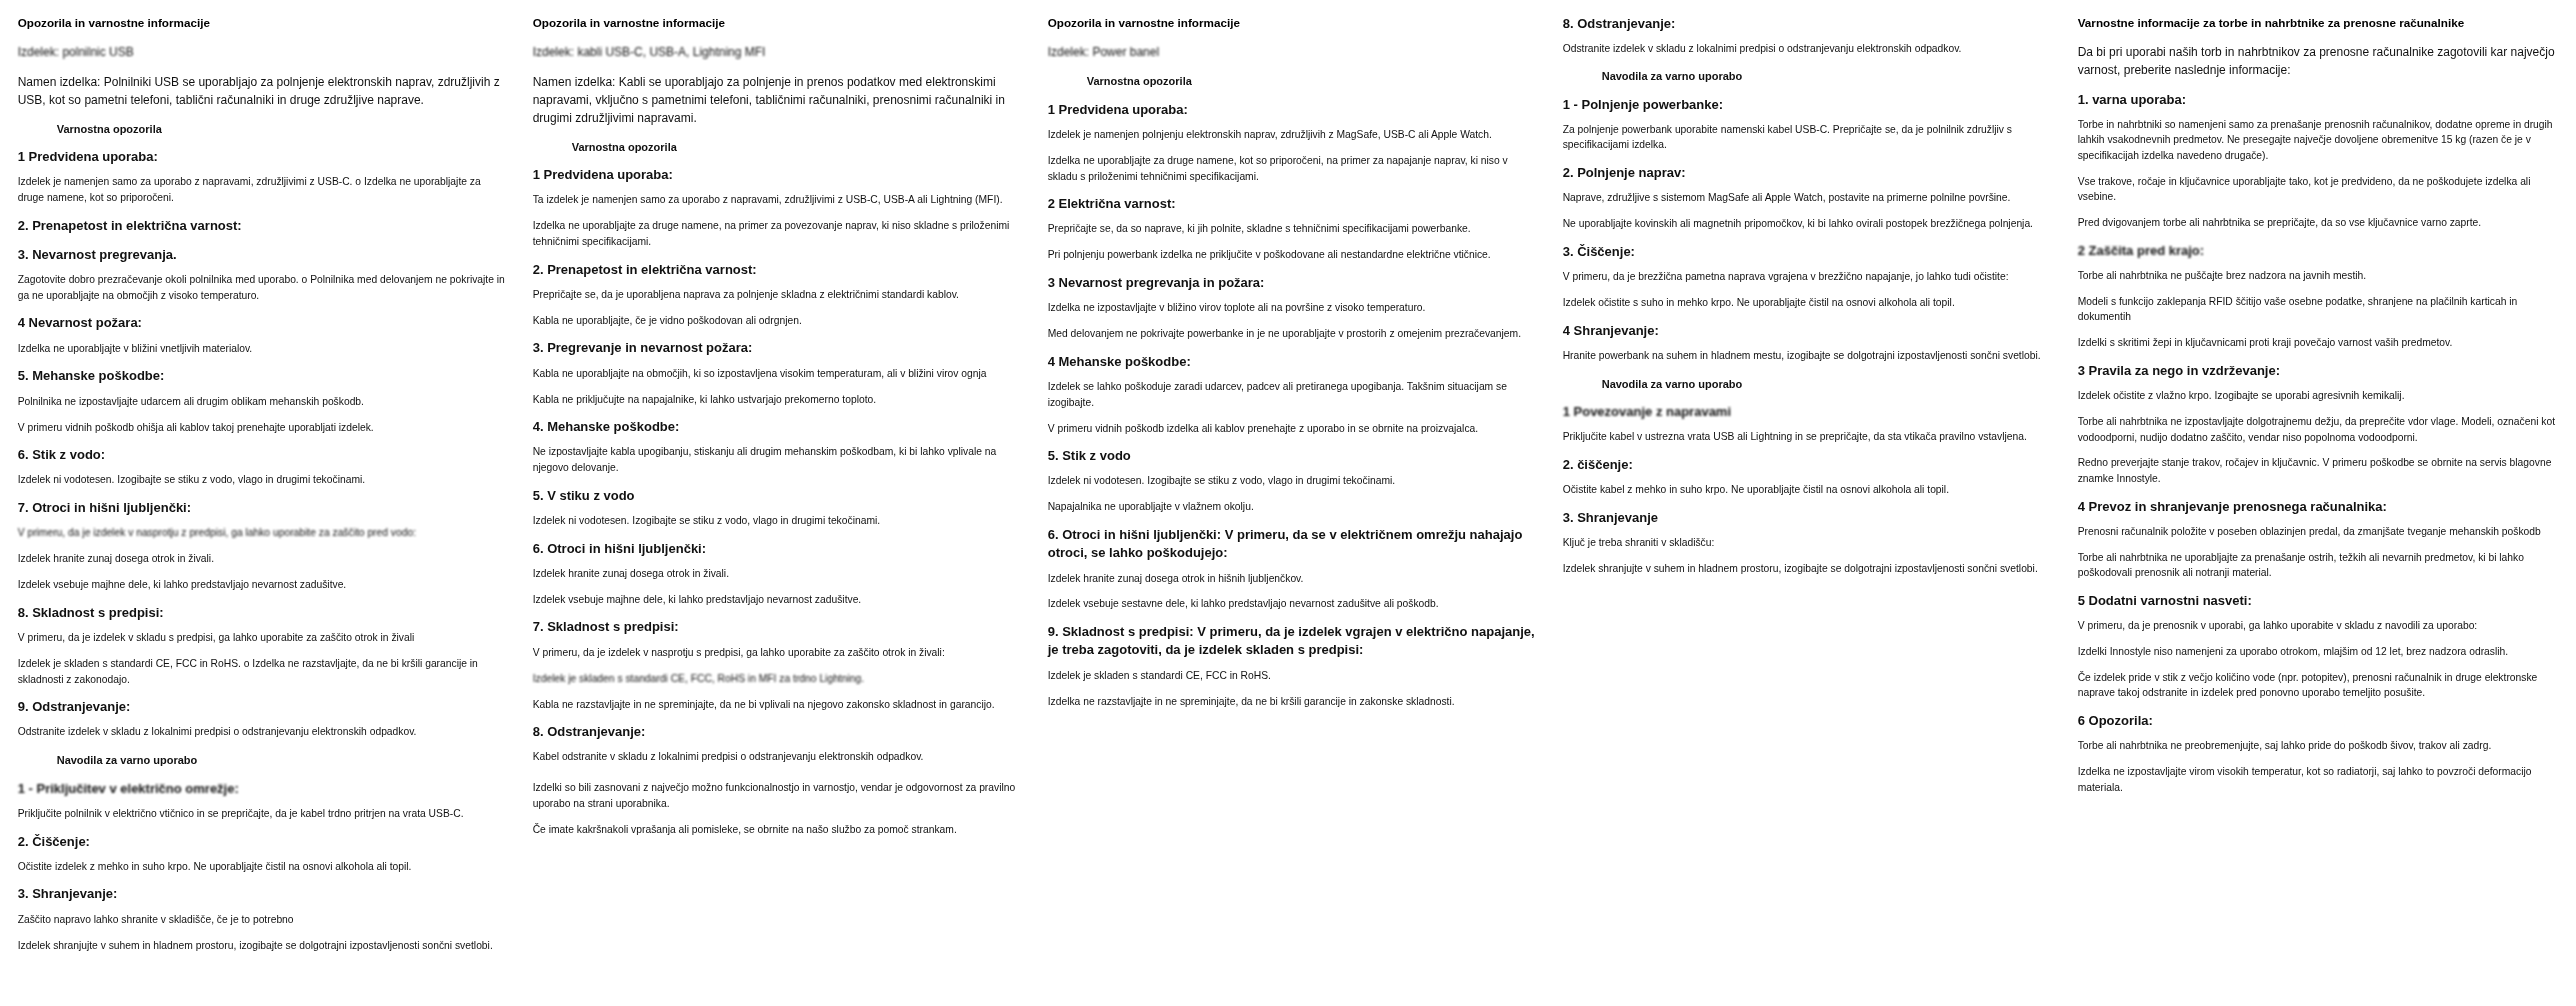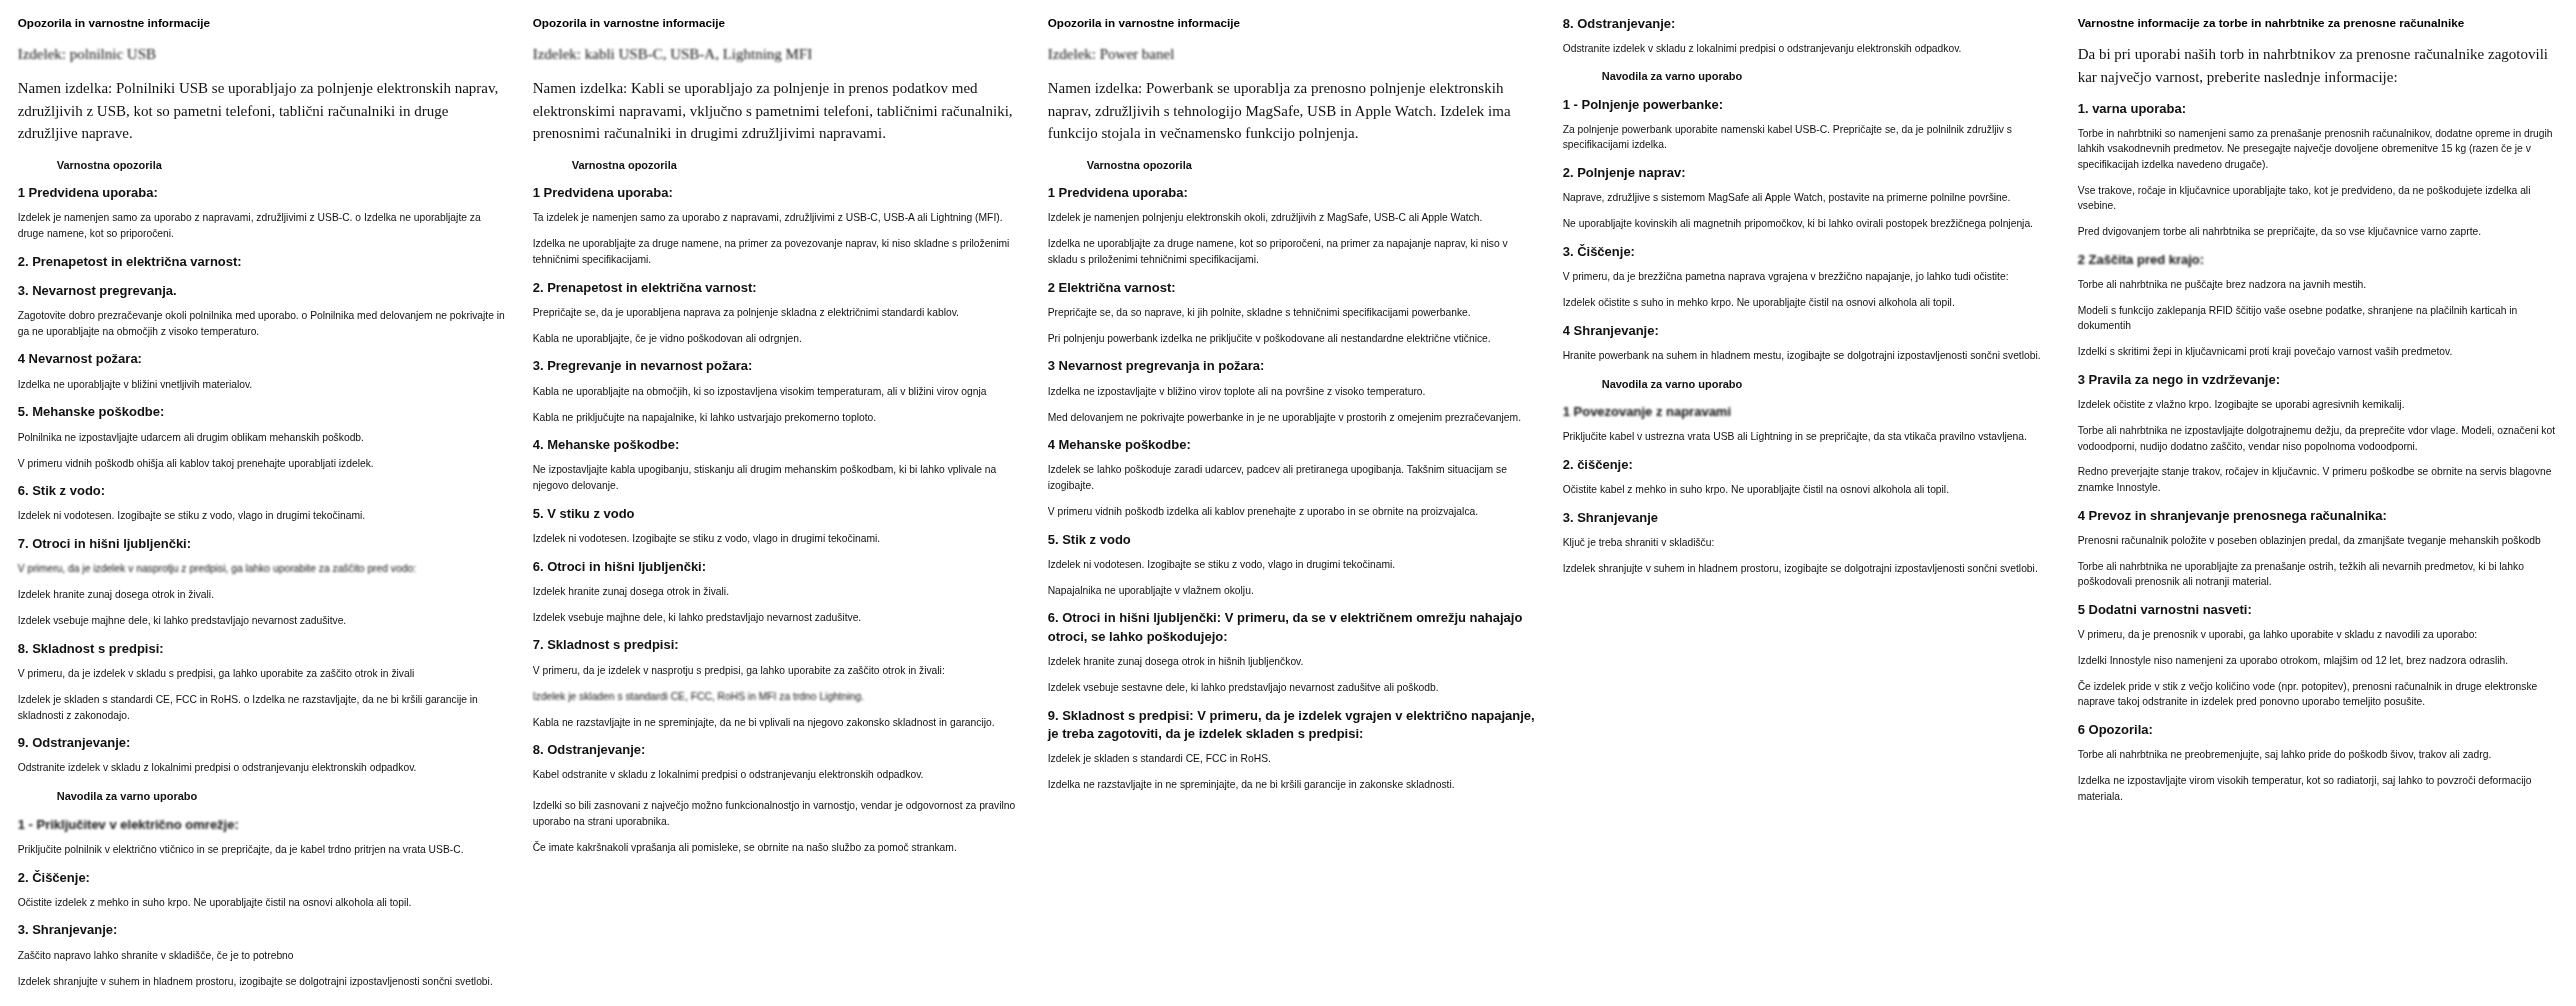--- a/index.html
+++ b/index.html
@@ -31,24 +31,23 @@
     width: 515px;
   }
   .col-title {
     font-size: 11.7px;
     font-weight: bold;
     line-height: 1.35;
     margin: 0 0 13px 0;
     color: #000;
   }
   .lead {
-    font-size: 15px;
+    font-size: 12px;
     line-height: 1.5;
     margin: 0 0 11.3px 0;
-    font-family: Liberation Serif, serif;
   }
   .h2 {
     font-size: 11px;
     font-weight: bold;
     margin: 13px 0 9.7px 0;
     line-height: 1.4;
     padding-left: 39px;
   }
   .h3 {
     font-size: 13px;
@@ -164,26 +163,25 @@
     <p class="body">Kabel odstranite v skladu z lokalnimi predpisi o odstranjevanju elektronskih odpadkov.</p>
 
     <div class="spacer-sm"></div>
     <p class="body">Izdelki so bili zasnovani z največjo možno funkcionalnostjo in varnostjo, vendar je odgovornost za pravilno uporabo na strani uporabnika.</p>
     <p class="body">Če imate kakršnakoli vprašanja ali pomisleke, se obrnite na našo službo za pomoč strankam.</p>
   </div>
 
   <div class="column">
     <div class="col-title">Opozorila in varnostne informacije</div>
     <p class="lead"><span class="blurred">Izdelek: Power banel</span></p>
-    <p class="lead">Namen izdelka: Powerbank se uporablja za prenosno polnjenje elektronskih naprav, združljivih s tehnologijo MagSafe, USB in Apple Watch. Izdelek ima funkcijo stojala in večnamensko funkcijo polnjenja.</p>
 
     <div class="h2">Varnostna opozorila</div>
 
     <div class="h3">1 Predvidena uporaba:</div>
-    <p class="body">Izdelek je namenjen polnjenju elektronskih okoli, združljivih z MagSafe, USB-C ali Apple Watch.</p>
+    <p class="body">Izdelek je namenjen polnjenju elektronskih naprav, združljivih z MagSafe, USB-C ali Apple Watch.</p>
     <p class="body">Izdelka ne uporabljajte za druge namene, kot so priporočeni, na primer za napajanje naprav, ki niso v skladu s priloženimi tehničnimi specifikacijami.</p>
 
     <div class="h3">2 Električna varnost:</div>
     <p class="body">Prepričajte se, da so naprave, ki jih polnite, skladne s tehničnimi specifikacijami powerbanke.</p>
     <p class="body">Pri polnjenju powerbank izdelka ne priključite v poškodovane ali nestandardne električne vtičnice.</p>
 
     <div class="h3">3 Nevarnost pregrevanja in požara:</div>
     <p class="body">Izdelka ne izpostavljajte v bližino virov toplote ali na površine z visoko temperaturo.</p>
     <p class="body">Med delovanjem ne pokrivajte powerbanke in je ne uporabljajte v prostorih z omejenim prezračevanjem.</p>
 

